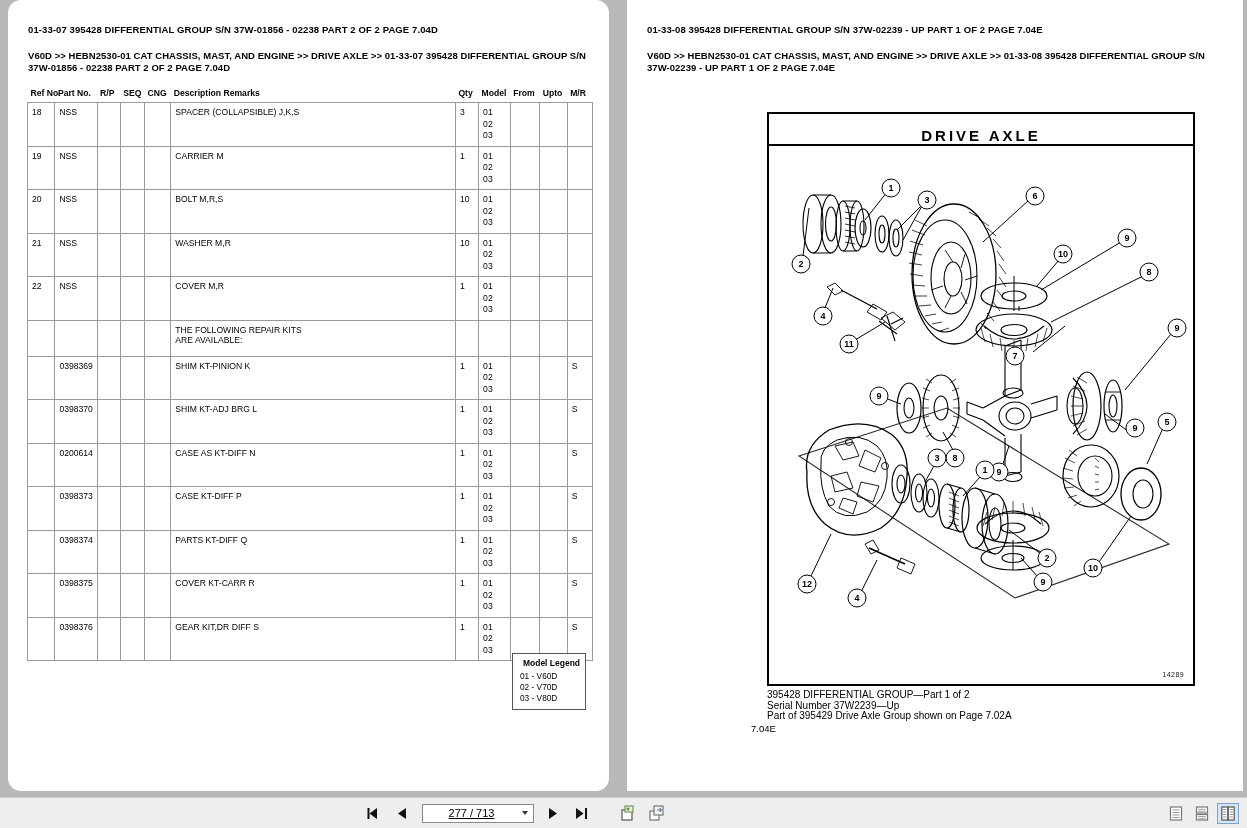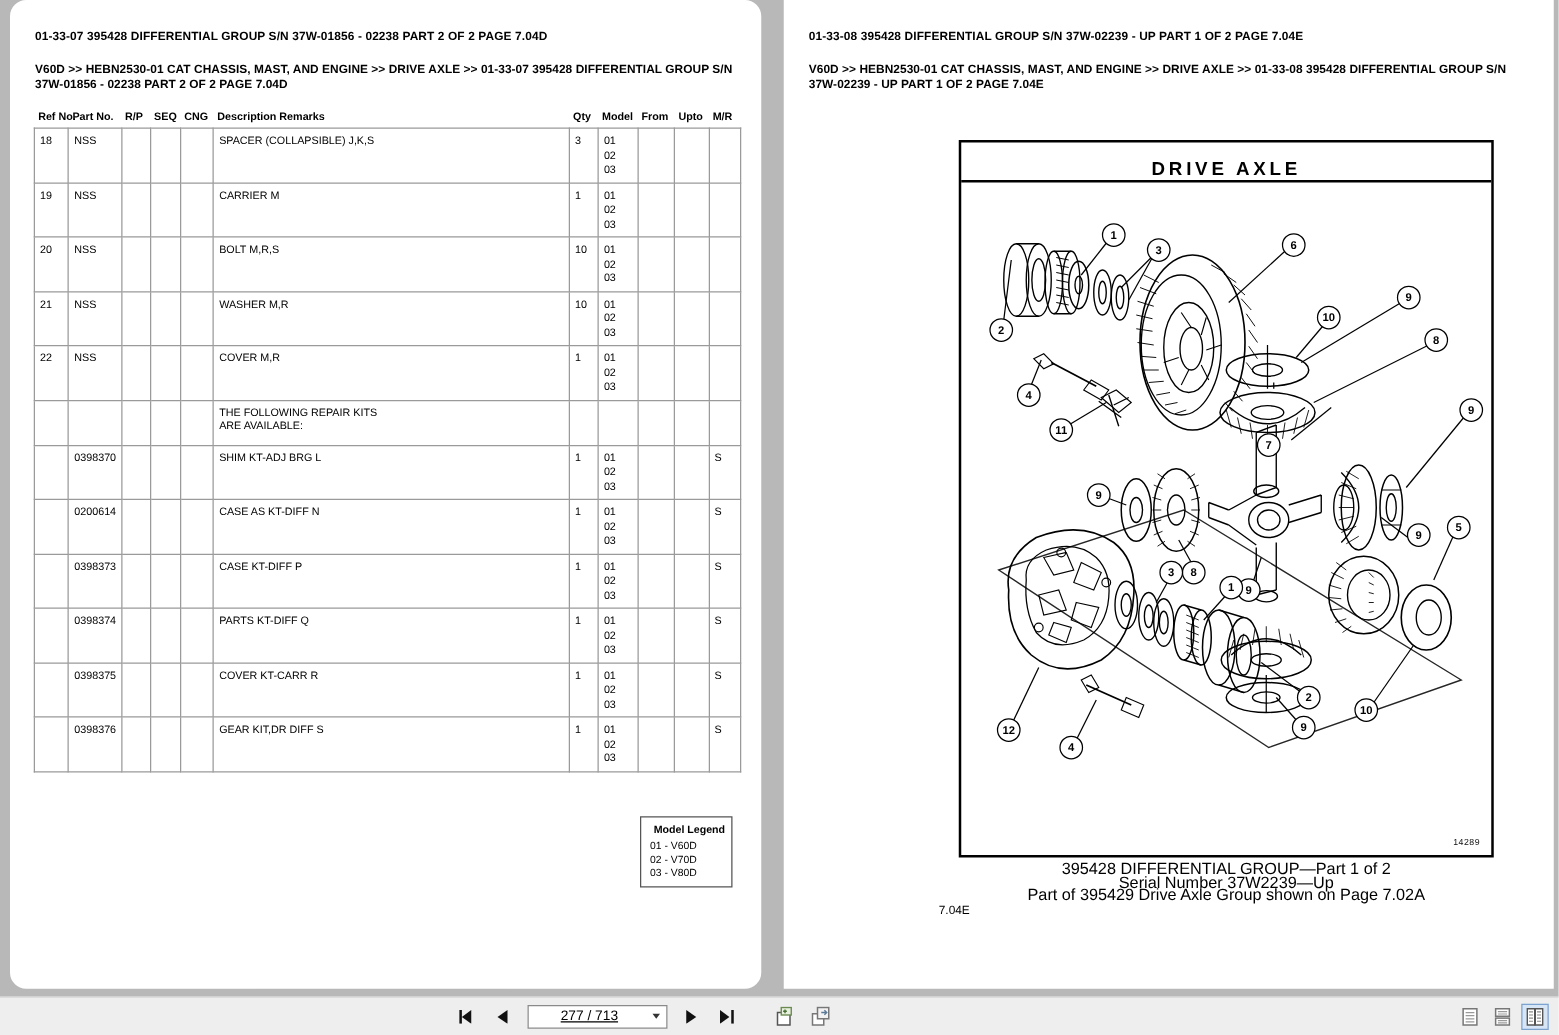--- a/index.html
+++ b/index.html
@@ -112,21 +112,21 @@
   .fig-title {
     font-size: 15px; font-weight: bold; letter-spacing: 3px; color: #000;
   }
   .fig-canvas { position: relative; width: 100%; height: 538px; }
   .fig-num {
     position: absolute; right: 9px; bottom: 6px;
     font-size: 7px; color: #111; letter-spacing: 0.4px;
   }
   .fig-caption {
     position: absolute; left: 140px; top: 690px; width: 428px;
-    text-align: center; font-size: 13px; line-height: 10.5px; color: #000;
+    text-align: left; font-size: 10px; line-height: 10.5px; color: #000;
   }
   .fig-pagecode {
     position: absolute; left: 124px; top: 723px;
     font-size: 9.5px; color: #000;
   }
 
   
   .toolbar {
     position: absolute; left: 0; top: 797px;
     width: 1247px; height: 31px;
@@ -308,20 +308,39 @@
                 <td class="c-cng"></td>
                 <td class="c-desc">
                   <div>THE FOLLOWING REPAIR KITS</div>
                   <div>ARE AVAILABLE:</div>
                 </td>
                 <td class="c-qty"></td>
                 <td class="c-model modelcell"></td>
                 <td class="c-from"></td>
                 <td class="c-upto"></td>
                 <td class="c-mr"></td>
+              </tr>
+              <tr>
+                <td class="c-ref"></td>
+                <td class="c-part">0398369</td>
+                <td class="c-rp"></td>
+                <td class="c-seq"></td>
+                <td class="c-cng"></td>
+                <td class="c-desc">
+                  <div>SHIM KT-PINION K</div>
+                </td>
+                <td class="c-qty">1</td>
+                <td class="c-model modelcell">
+                  <span>01</span>
+                  <span>02</span>
+                  <span>03</span>
+                </td>
+                <td class="c-from"></td>
+                <td class="c-upto"></td>
+                <td class="c-mr">S</td>
               </tr>
               <tr>
                 <td class="c-ref"></td>
                 <td class="c-part">0398370</td>
                 <td class="c-rp"></td>
                 <td class="c-seq"></td>
                 <td class="c-cng"></td>
                 <td class="c-desc">
                   <div>SHIM KT-ADJ BRG L</div>
                 </td>

